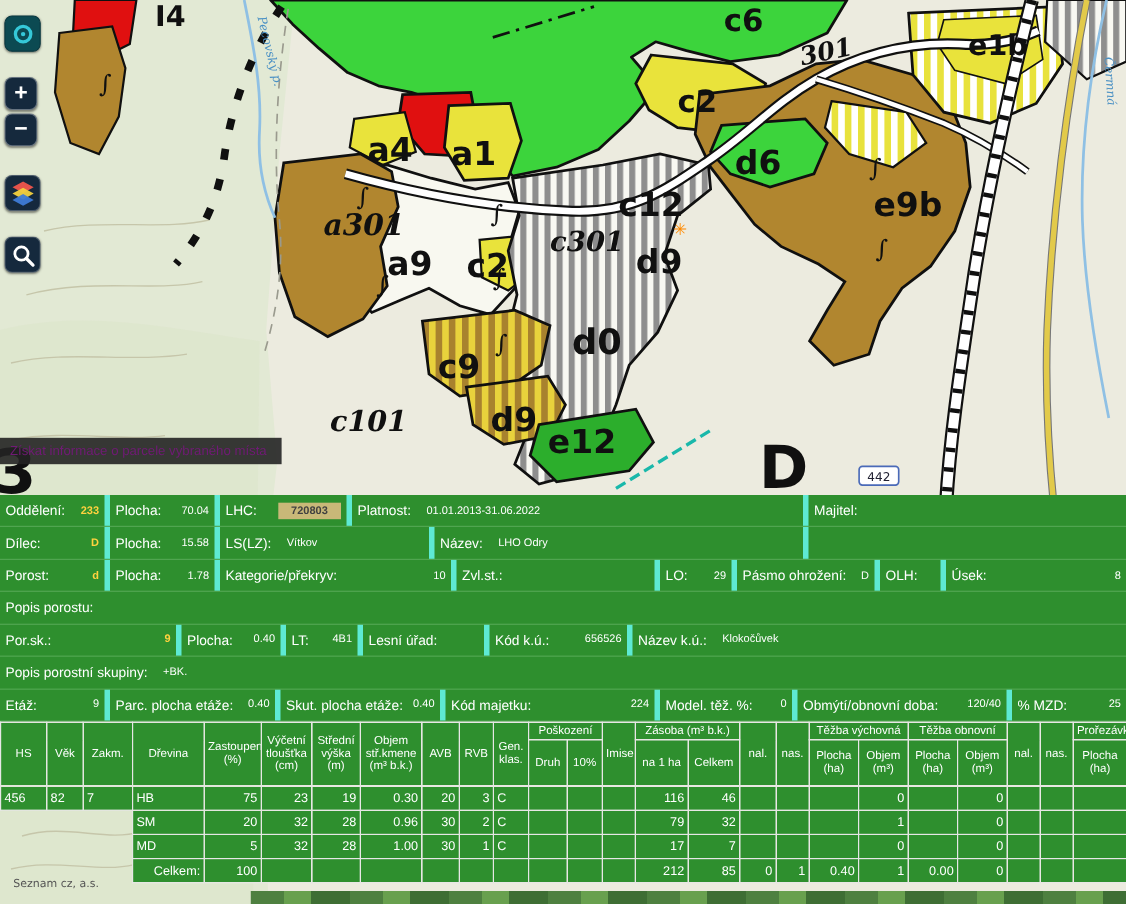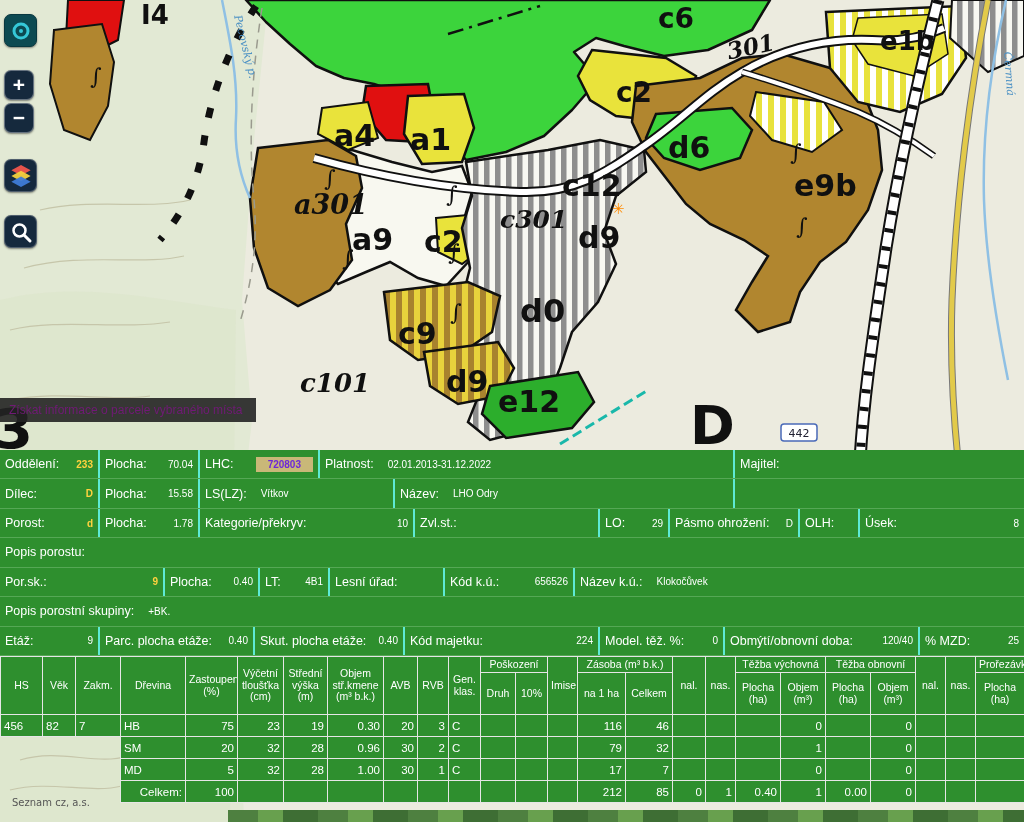--- a/index.html
+++ b/index.html
@@ -16,27 +16,27 @@
   .locate{top:14px;width:33px;height:33px;background:#0c4a52;border:1px solid #083840;}
   .zoomin{top:70px;width:30px;height:30px;background:#15293d;border:1px solid rgba(255,255,255,.35);font:bold 21px "Liberation Sans",sans-serif;}
   .zoomout{top:103px;width:30px;height:30px;background:#15293d;border:1px solid rgba(255,255,255,.35);font:bold 21px "Liberation Sans",sans-serif;}
   .layers{top:159px;width:33px;height:33px;background:#15293d;border:1px solid rgba(255,255,255,.25);}
   .search{top:215px;width:33px;height:33px;background:#15293d;border:1px solid rgba(255,255,255,.25);}
   
   .tip{position:absolute;top:398px;left:0;width:256px;height:24px;background:rgba(35,35,35,.9);color:#701a75;font-size:12px;line-height:24px;padding-left:9px;box-sizing:border-box;white-space:nowrap;}
   
   .panel{position:absolute;top:450px;left:0;width:1024px;height:206px;display:flex;flex-direction:column;background:#2e8f2e;}
   .prow{flex:1;display:flex;border-bottom:1px solid #55a855;box-sizing:border-box;min-height:0;}
-  .pcell{display:flex;align-items:center;border-right:2px solid #5eead4;box-sizing:border-box;padding:0 5px;overflow:hidden;}
+  .pcell{display:flex;align-items:center;border-right:5px solid #5eead4;box-sizing:border-box;padding:0 5px;overflow:hidden;}
   .pcell:last-child{border-right:none;}
   .plabel{color:#fff;font-size:12.5px;white-space:nowrap;}
   .pvalue{color:#fff;font-size:10px;margin-left:auto;white-space:nowrap;padding-left:6px;}
   .pvalue.left{margin-left:8px;}
   .hl{color:#ffd23f;font-weight:bold;}
-  .lhc{background:#c9b878;color:#6d28d9;font-weight:bold;padding:2px 12px;margin-left:auto;}
+  .lhc{background:#c9b878;color:#404040;font-weight:bold;padding:2px 12px;margin-left:auto;}
   
   .grid{position:absolute;top:656px;left:0;width:1024px;border-collapse:collapse;table-layout:fixed;color:#fff;}
   .grid th,.grid td{border:1px solid #e6e6e6;background:#2e8f2e;padding:1px 3px;overflow:hidden;box-sizing:border-box;}
   .grid th{font-weight:normal;font-size:10.5px;text-align:center;vertical-align:middle;line-height:1.12;}
   .grid .h1 th{height:16px;}
   .grid .h2 th{height:42px;}
   .grid td{height:22px;font-size:11.5px;text-align:right;white-space:nowrap;}
   .grid td.c{text-align:left;}
   .grid td.g{background:transparent;border:none;}
   .photo{position:absolute;left:228px;right:0;top:810px;height:12px;background:repeating-linear-gradient(90deg,#4e8040 0 30px,#68a04e 30px 55px,#3e6e34 55px 90px);}
@@ -196,21 +196,21 @@
       <div class="pcell" style="width:100px">
         <span class="plabel">Plocha:</span>
         <span class="pvalue">70.04</span>
       </div>
       <div class="pcell" style="width:120px">
         <span class="plabel">LHC:</span>
         <span class="pvalue lhc">720803</span>
       </div>
       <div class="pcell" style="width:415px">
         <span class="plabel">Platnost:</span>
-        <span class="pvalue left">02.01.2013-31.12.2022</span>
+        <span class="pvalue left">01.01.2013-31.06.2022</span>
       </div>
       <div class="pcell" style="width:289px">
         <span class="plabel">Majitel:</span>
         <span class="pvalue left"></span>
       </div>
     </div>
 
     <div class="prow">
       <div class="pcell" style="width:100px">
         <span class="plabel">Dílec:</span>

